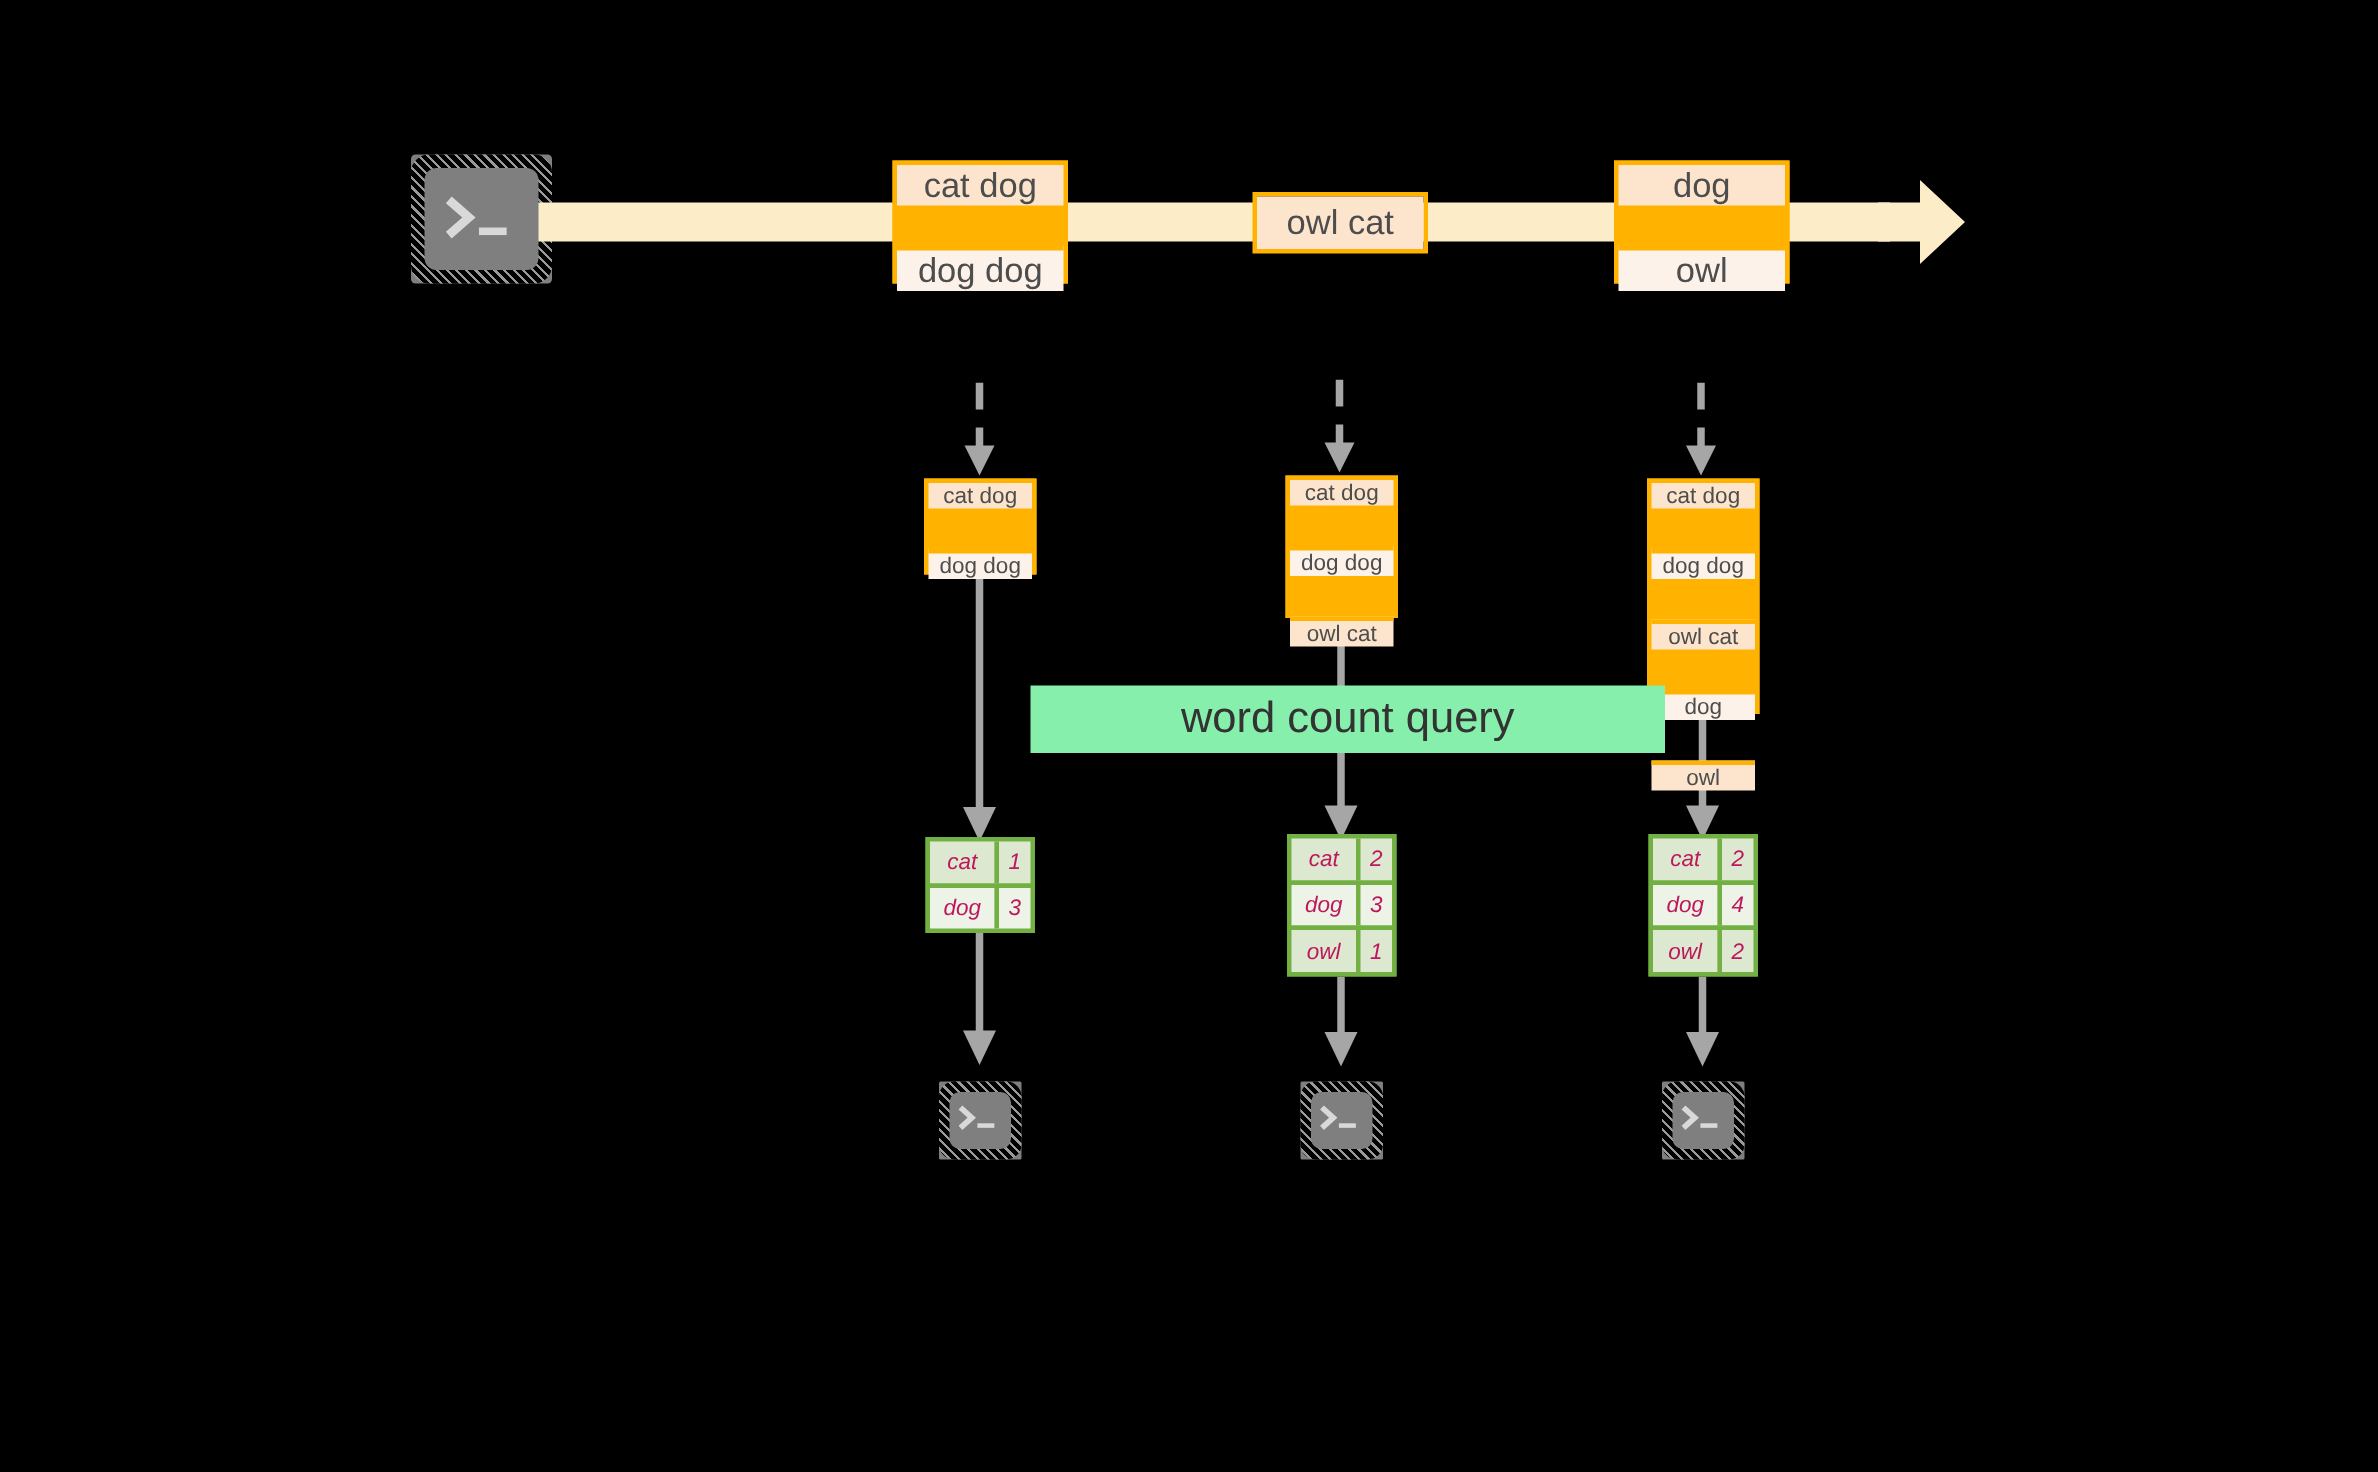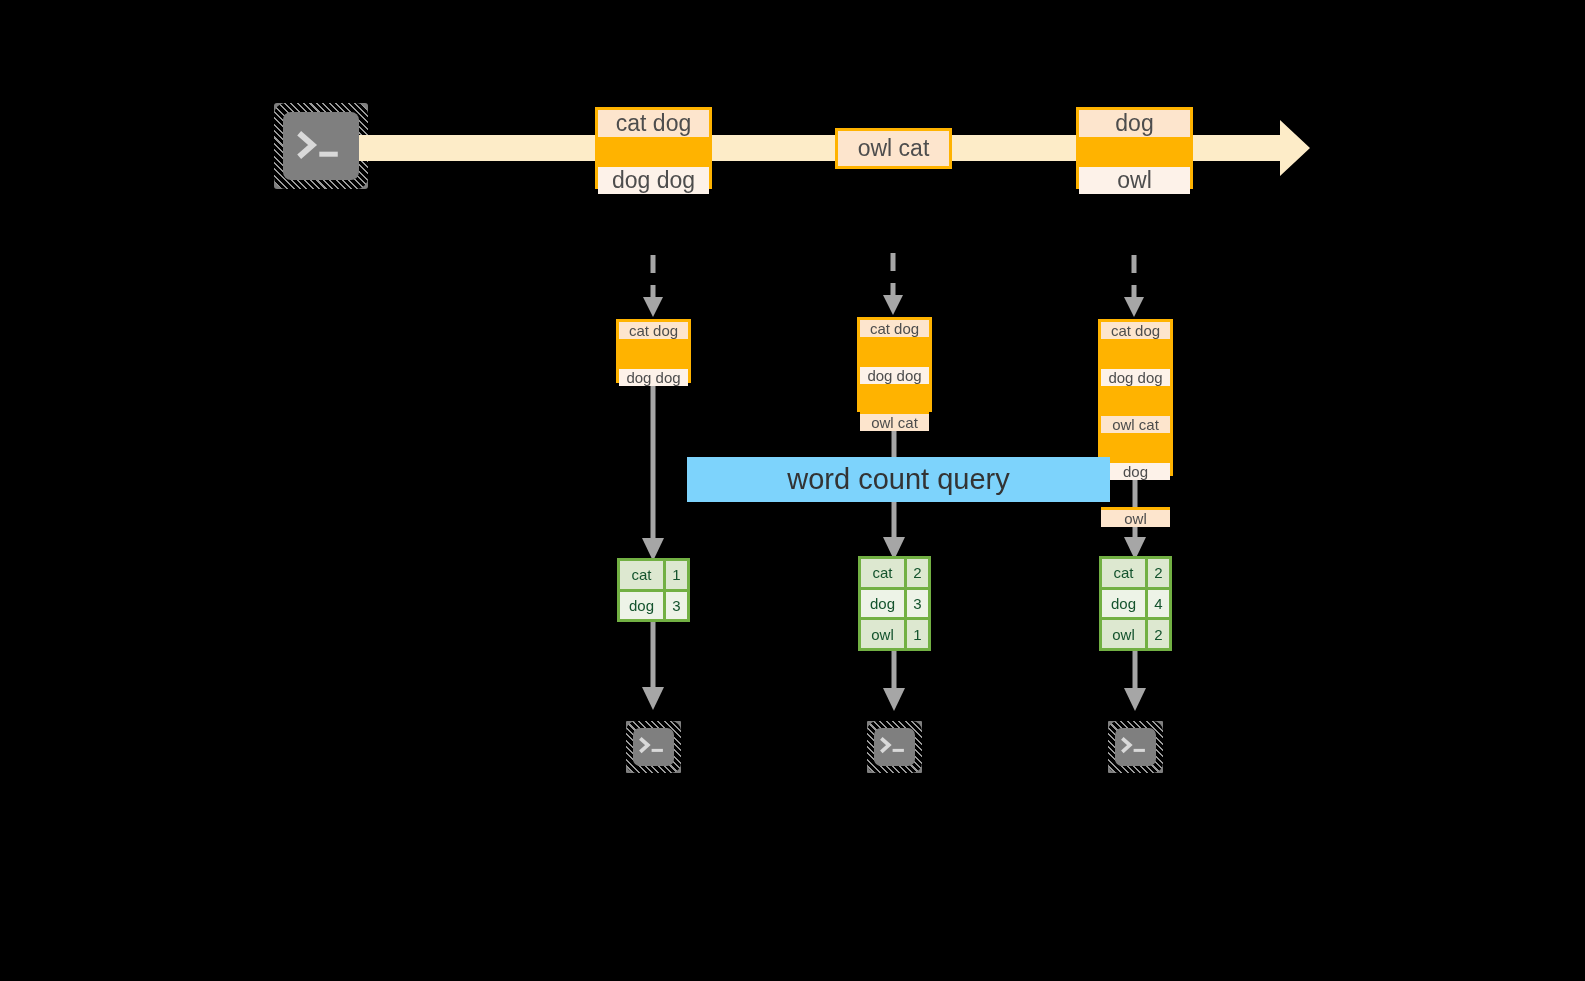--- a/index.html
+++ b/index.html
@@ -102,41 +102,42 @@
     box-sizing: border-box;
   }
   .res-row + .res-row {
     border-top: 3px solid #72b043;
   }
   .res-cell {
     box-sizing: border-box;
     display: flex;
     align-items: center;
     justify-content: center;
-    color: #14532d;
+    color: #be185d;
     background: #dde8d0;
     white-space: nowrap;
+    font-style: italic;
   }
   .res-row.alt .res-cell {
     background: #edf3e7;
   }
   .res-cell.count {
     border-left: 3px solid #72b043;
   }
 
   
   .conn {
     position: absolute;
     z-index: 2;
   }
 
   
   .query-band {
     position: absolute;
-    background: #7dd3fc;
+    background: #86efac;
     z-index: 4;
     display: flex;
     align-items: center;
     justify-content: center;
     color: #333333;
     white-space: nowrap;
   }
 </style>
 </head>
 <body>

